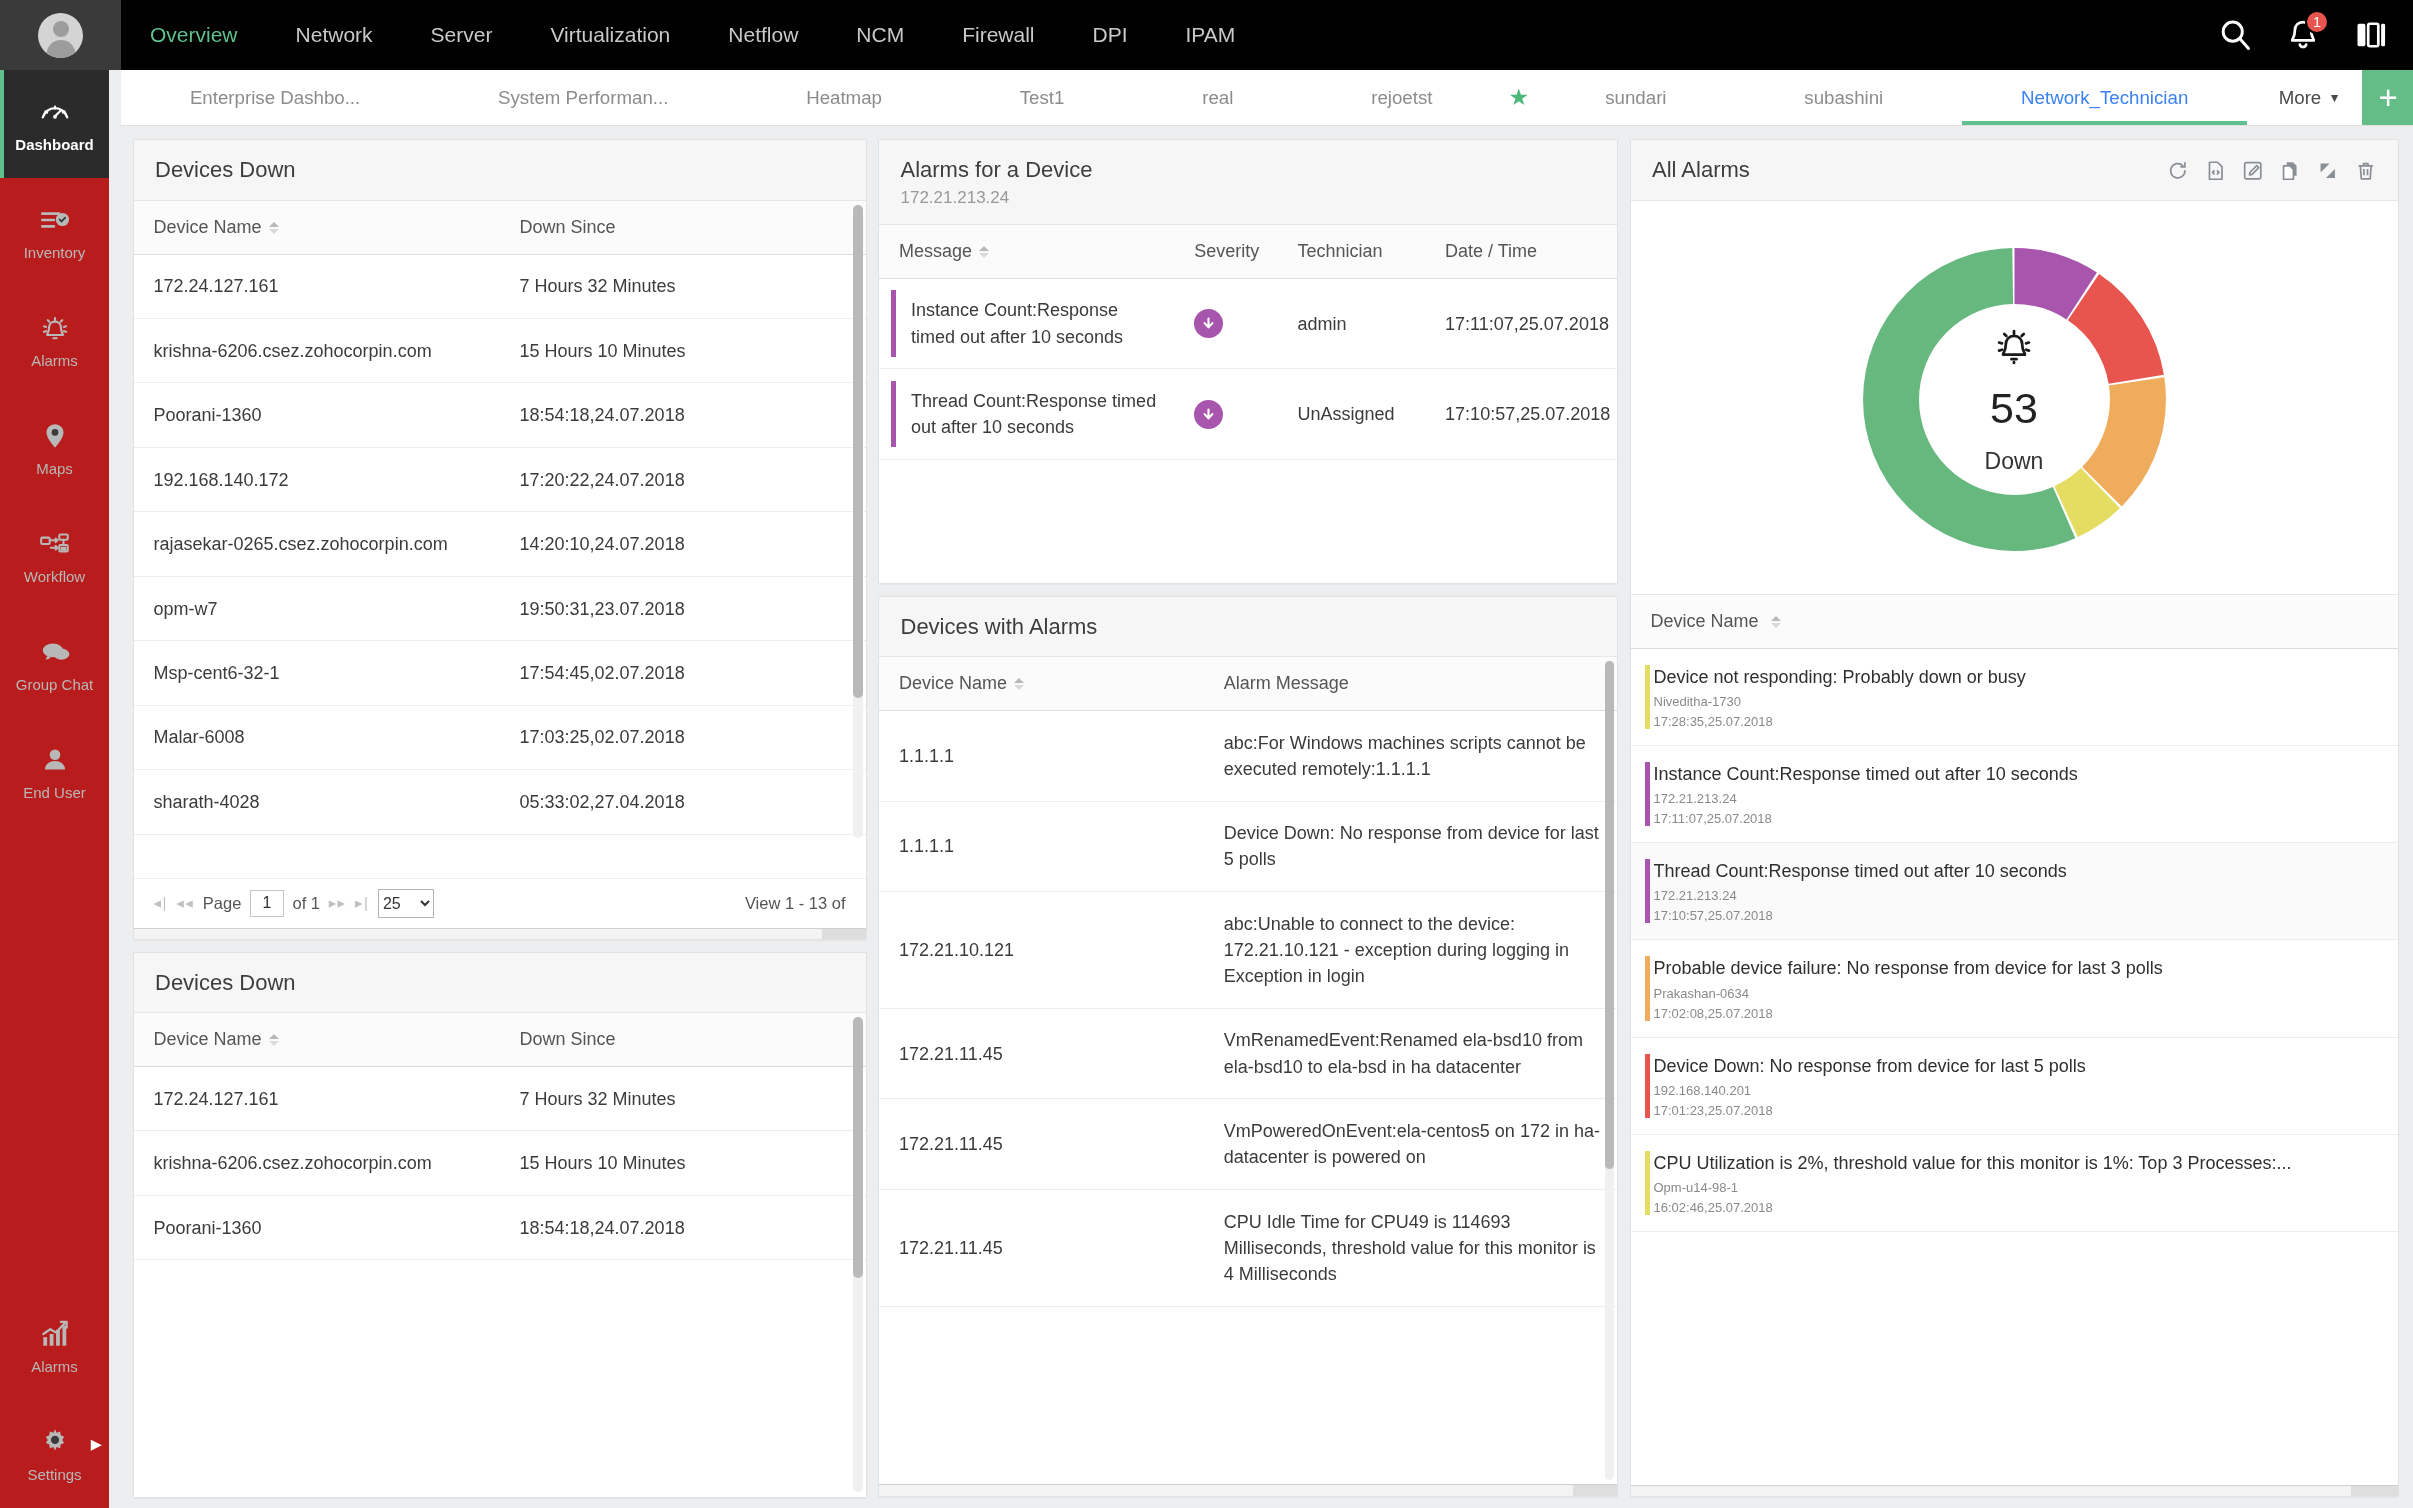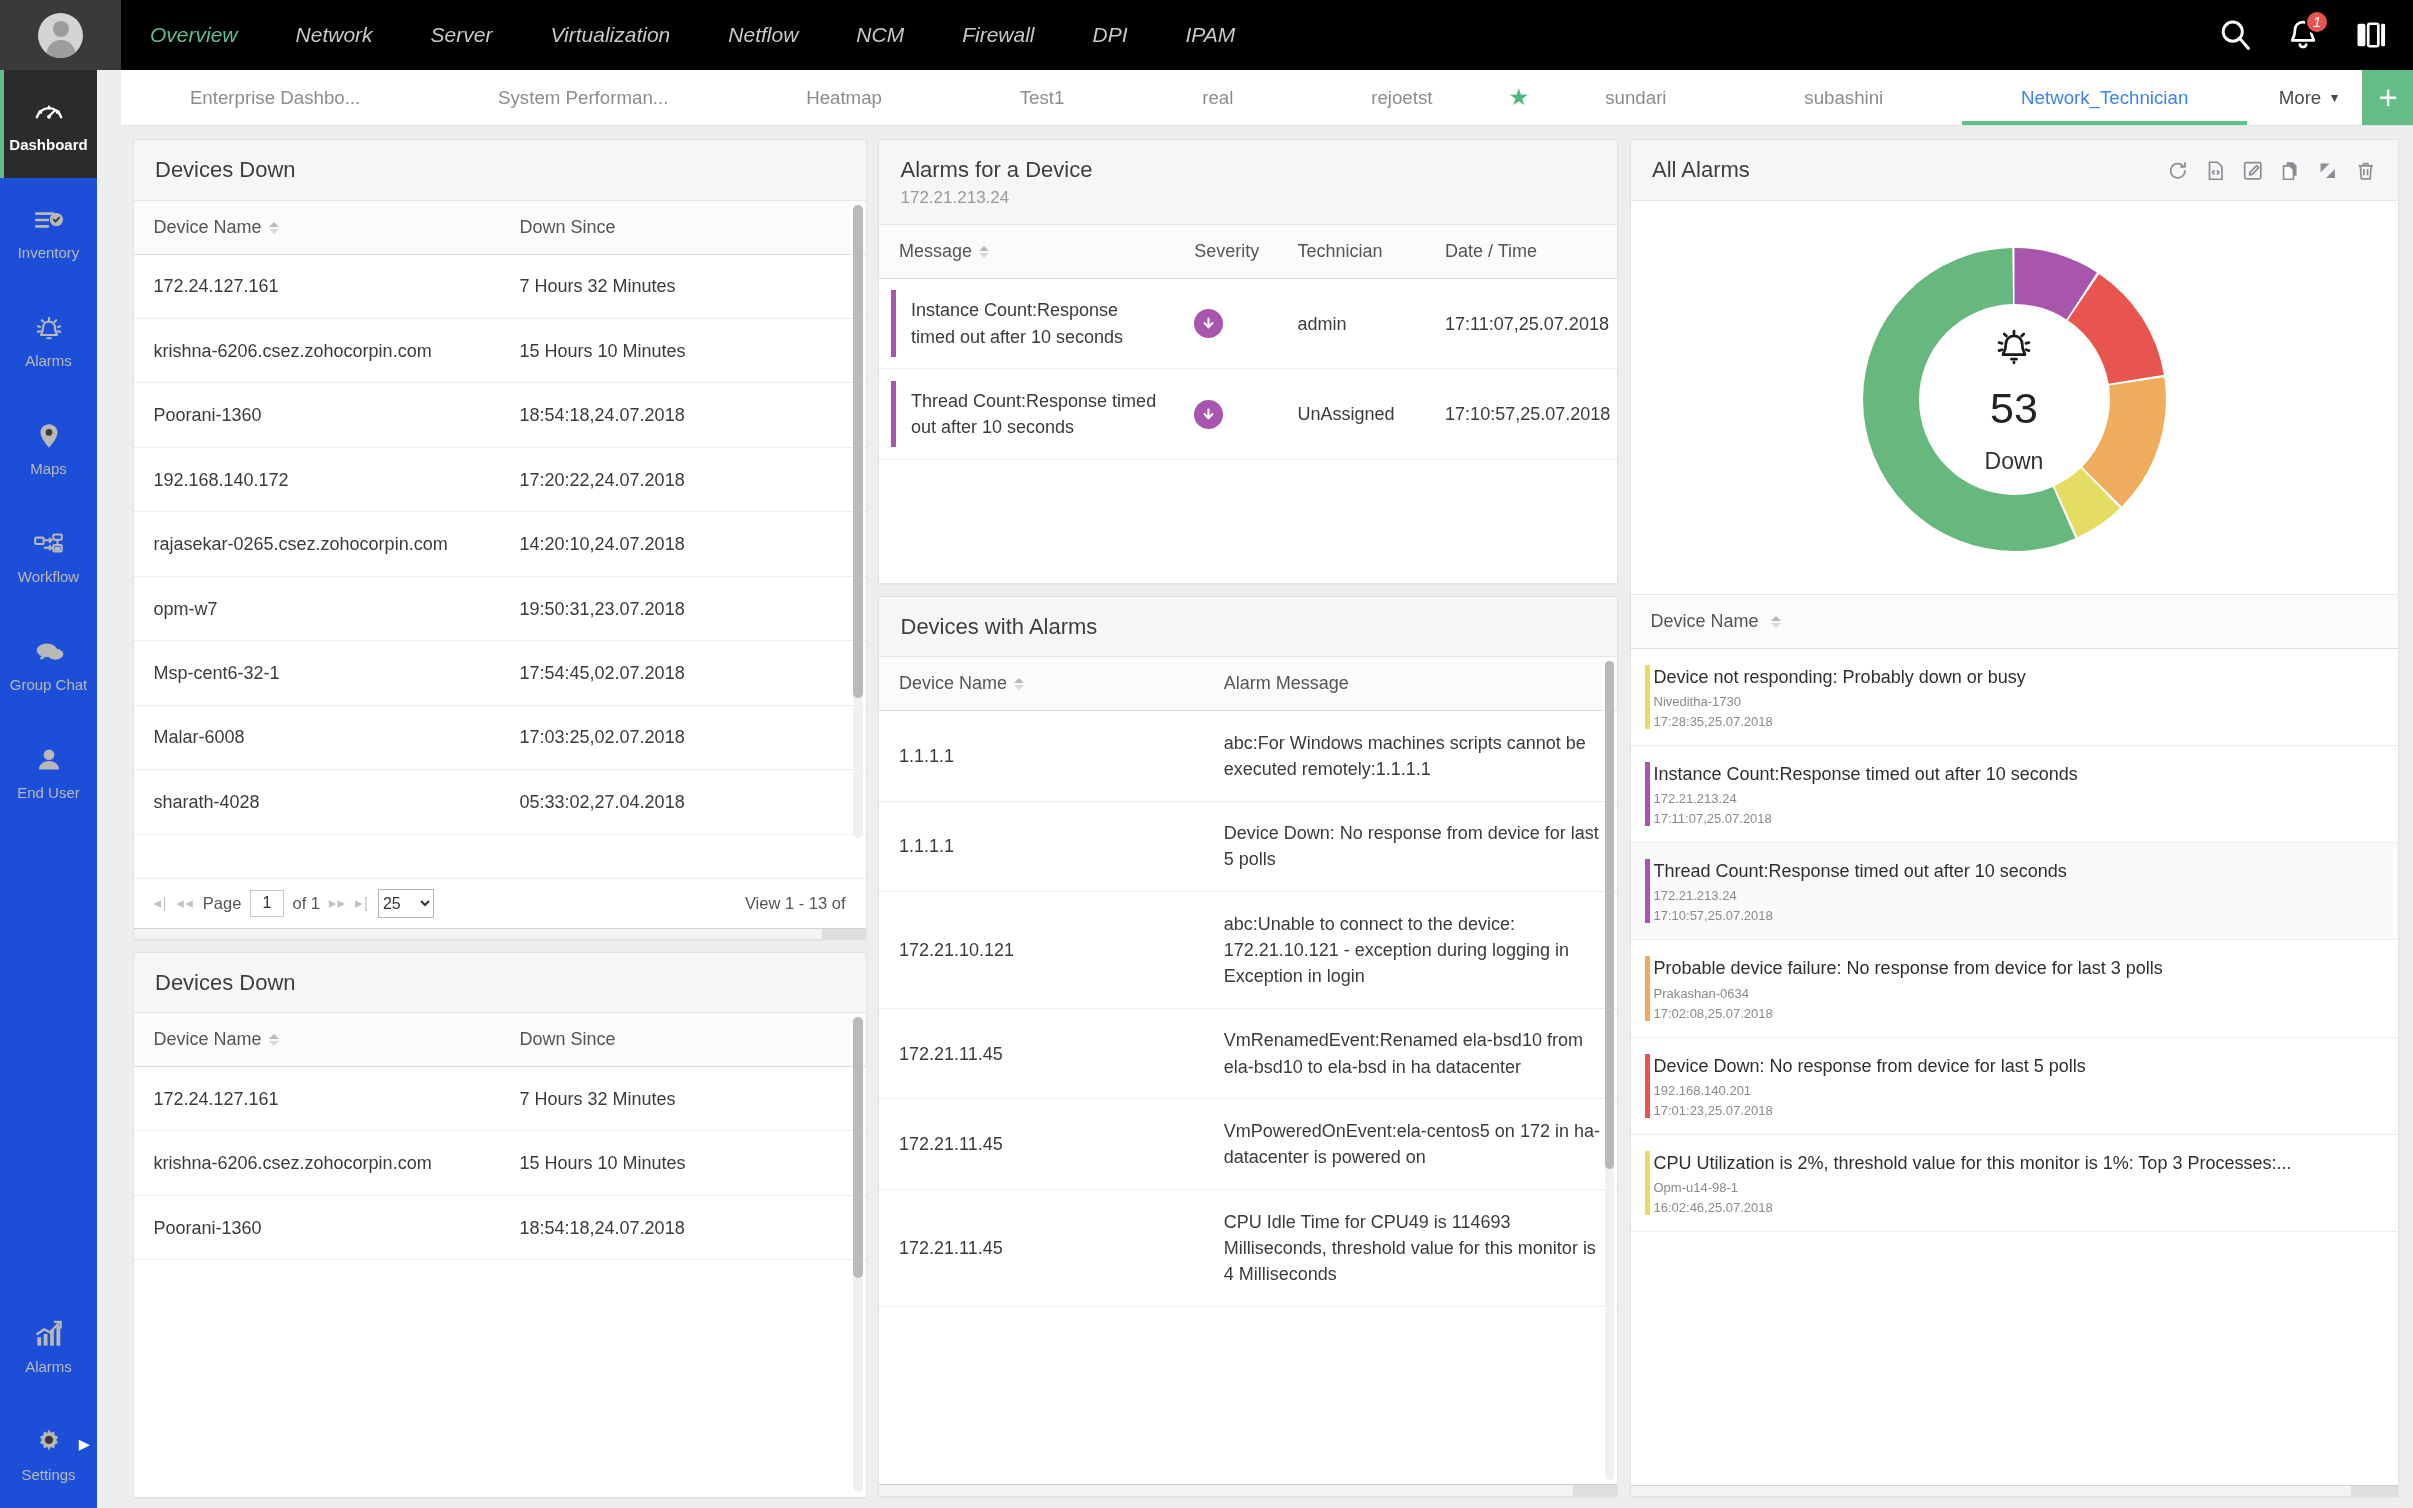--- a/index.html
+++ b/index.html
@@ -5,21 +5,21 @@
   * { box-sizing: border-box; margin: 0; padding: 0; }
   html, body {
     width: 2413px; height: 1508px;
     font-family: "Liberation Sans", sans-serif;
     background: #eceef0; overflow: hidden;
   }
 
   
   #topbar {
     position: absolute; left: 0; top: 0; width: 2413px; height: 70px;
-    background: #000; display: flex; align-items: center; font-style: italic;
+    background: #000; display: flex; align-items: center;
   }
   #avatar-cell {
     width: 121px; height: 70px; background: #3a3a3a;
     display: flex; align-items: center; justify-content: center;
   }
   .avatar-circle {
     width: 45px; height: 45px; border-radius: 50%; background: #d4d4d4;
     position: relative; overflow: hidden;
   }
   .avatar-circle::before {
@@ -70,22 +70,22 @@
   .tab.more { flex: 0 0 auto; color: #4a4a4a; padding: 0 21.5px; }
   .caret { font-size: 12.2px; margin-left: 7.2px; }
   #add-tab {
     width: 52px; background: #64bd86; color: #fff; font-size: 33px; font-weight: 300;
     display: flex; align-items: center; justify-content: center; cursor: pointer;
     flex: 0 0 52px;
   }
 
   
   #sidebar {
-    position: absolute; left: 0; top: 70px; width: 97px; height: 1438px;
-    background: #1d4ed8; display: flex; flex-direction: column;
+    position: absolute; left: 0; top: 70px; width: 109px; height: 1438px;
+    background: #b91c1c; display: flex; flex-direction: column;
   }
   .side-item {
     height: 108px; display: flex; flex-direction: column;
     align-items: center; justify-content: center; gap: 6.5px;
     color: #b8b8b8; font-size: 15px; cursor: pointer; position: relative;
   }
   .side-item.active { background: #2b2b2b; color: #fff; font-weight: bold; }
   .side-item.active::before {
     content: ""; position: absolute; left: 0; top: 0; bottom: 0; width: 3.6px;
     background: #5fc08d;

